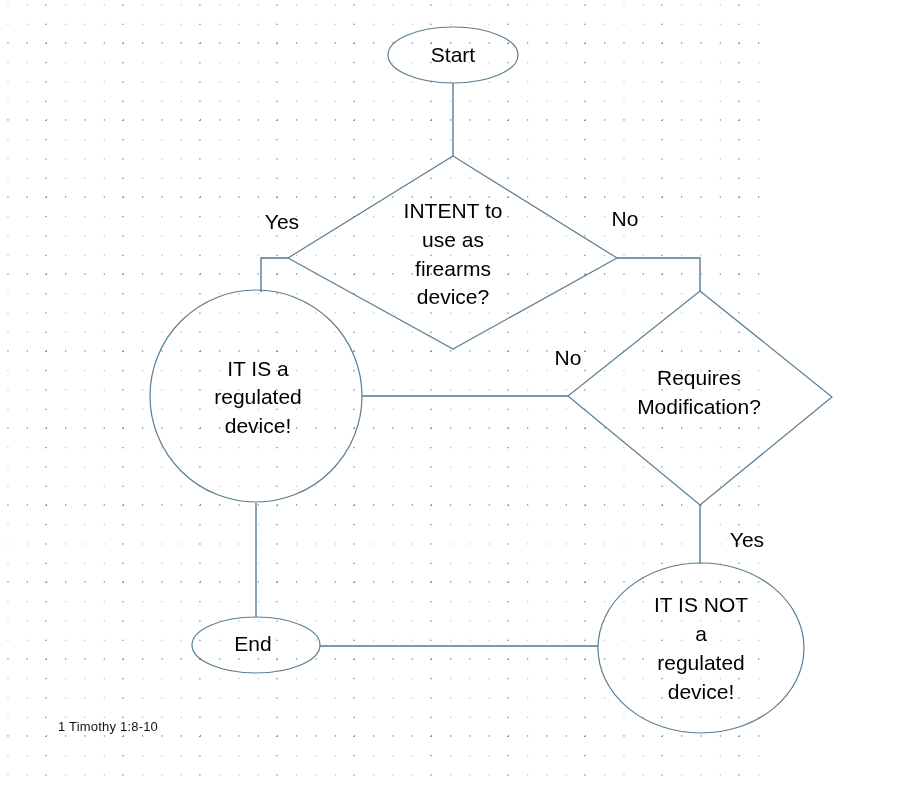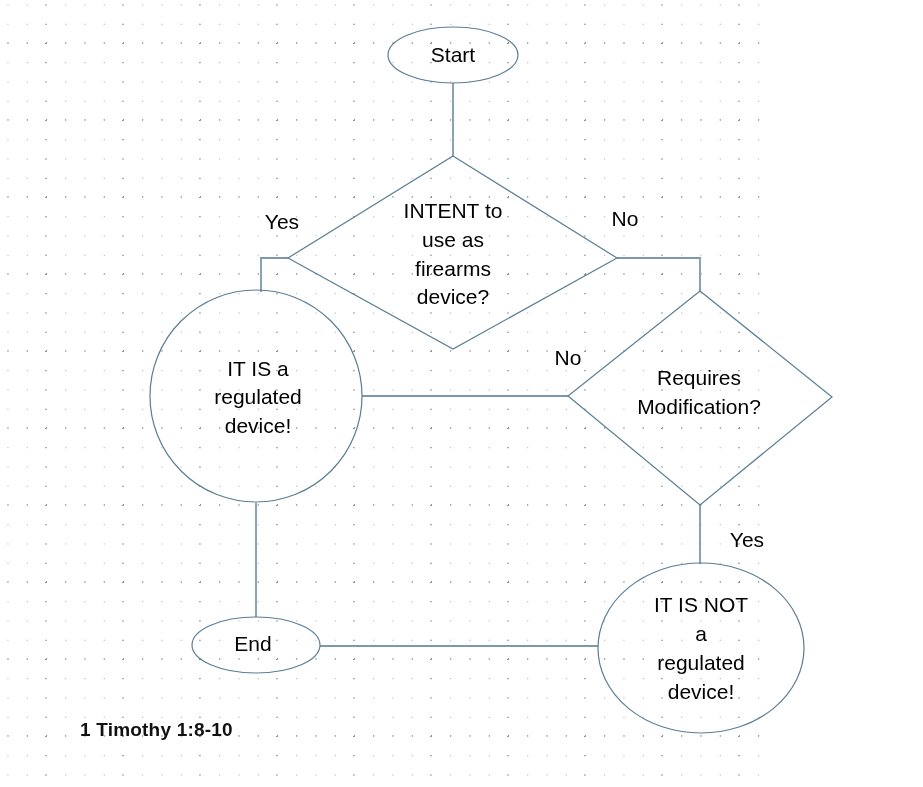--- a/index.html
+++ b/index.html
@@ -54,25 +54,25 @@
     dominant-baseline: middle;
   }
   .edge-label {
     font-family: "Liberation Sans", sans-serif;
     font-size: 21px;
     fill: #000000;
     text-anchor: middle;
   }
   .caption {
     position: absolute;
-    left: 80px;
+    left: 58px;
     top: 719px;
     font-family: "Liberation Sans", sans-serif;
-    font-size: 19px;
-    font-weight: bold;
+    font-size: 13px;
+    font-weight: normal;
     color: #111111;
     letter-spacing: 0.2px;
     white-space: pre;
   }
 </style>
 </head>
 <body>
 
 <div id="canvas">
 

